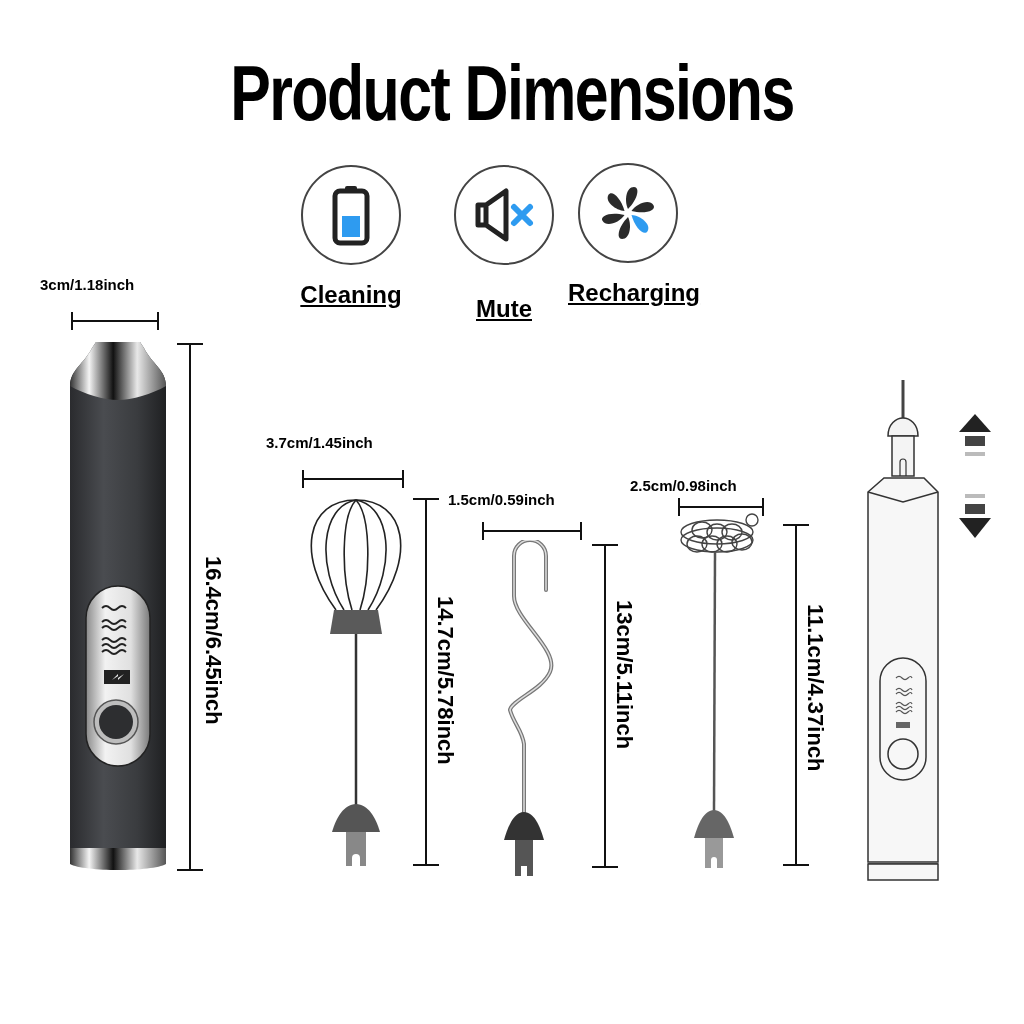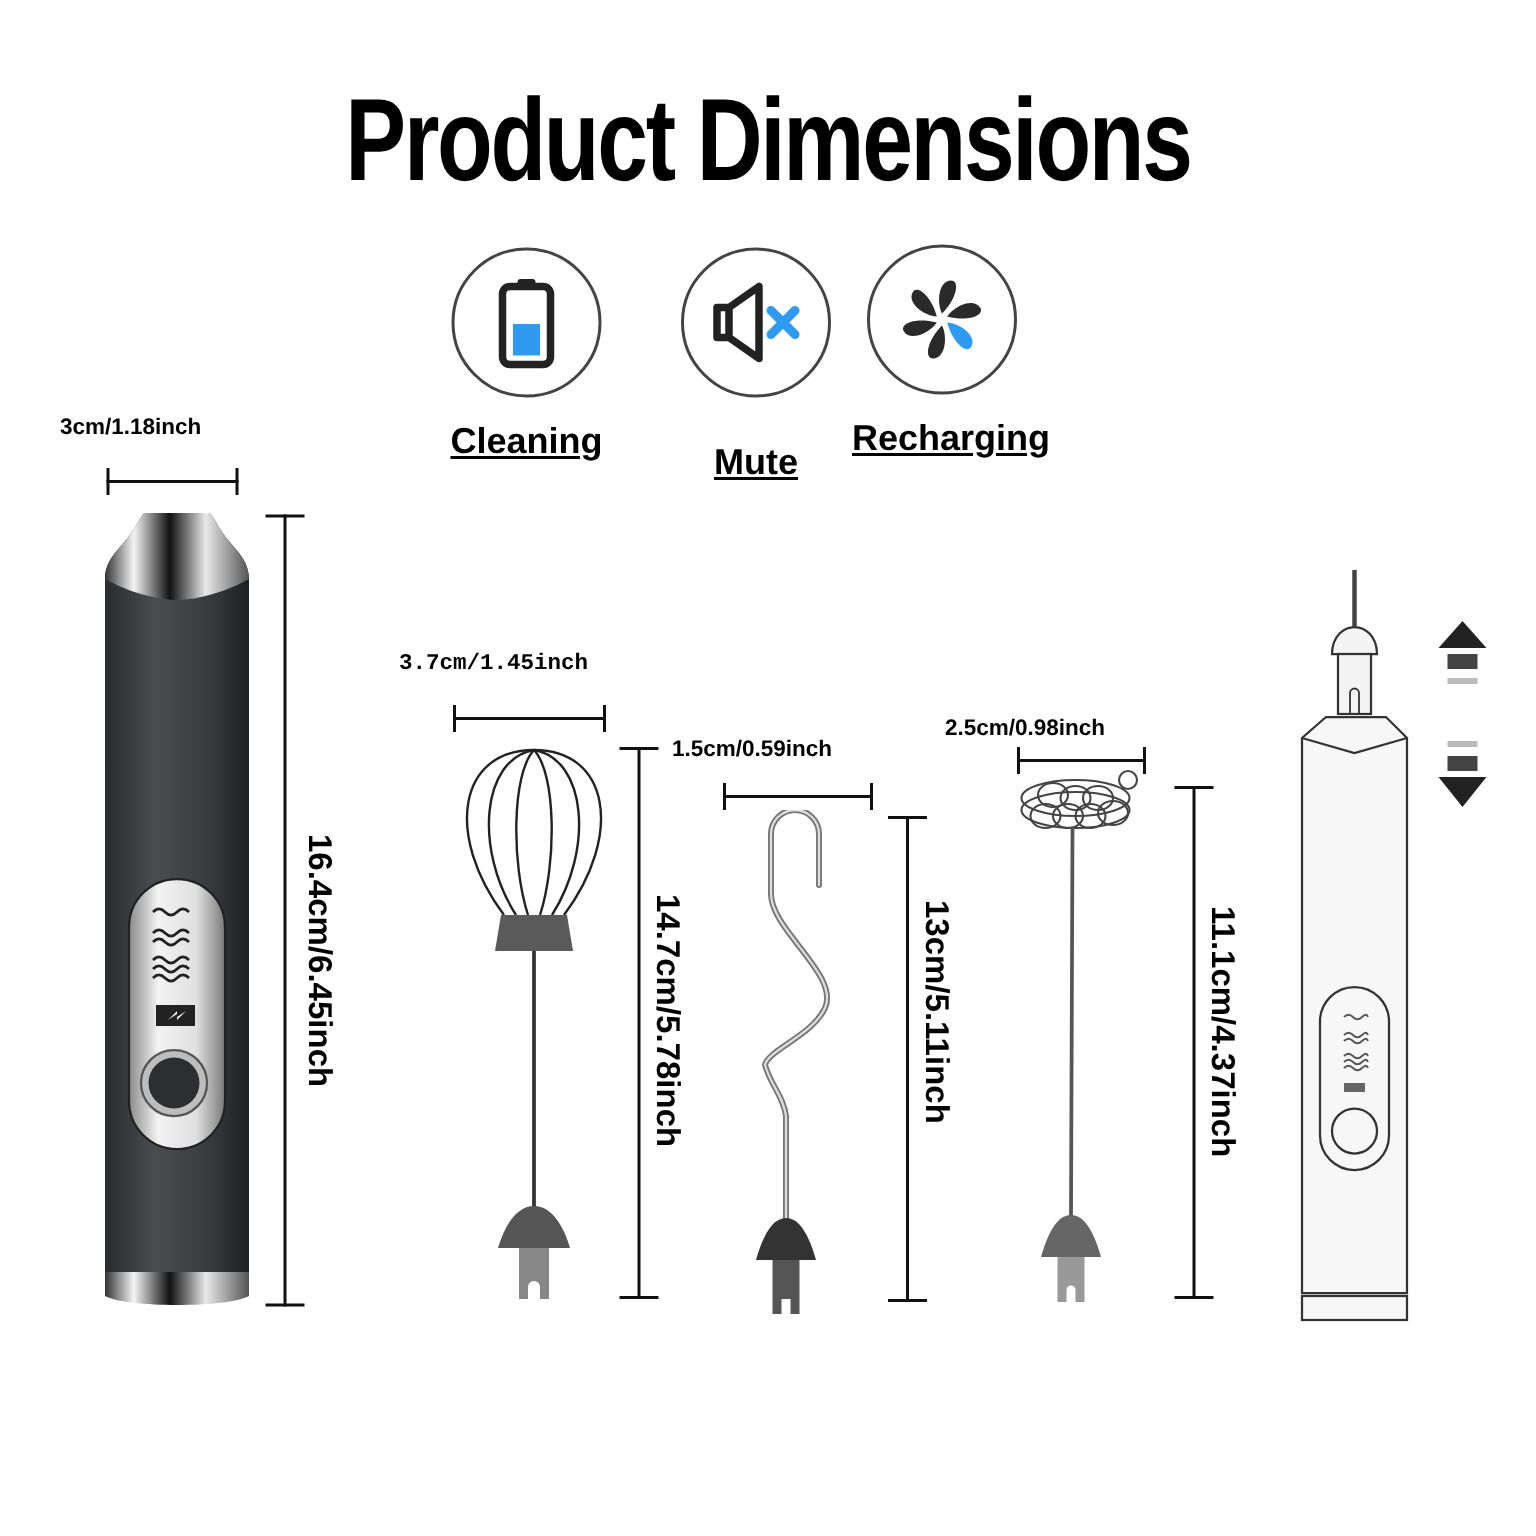--- a/index.html
+++ b/index.html
@@ -104,21 +104,21 @@
   </g>
   <rect x="42" y="330" width="26" height="14" fill="#222"></rect>
   <path d="M50 340 l6 -6 v4 l6 -4 l-6 6 v-4 z" fill="#eee"></path>
   <circle cx="54" cy="382" r="22" fill="#bdbdbd" stroke="#555" stroke-width="1.5"></circle>
   <circle cx="54" cy="382" r="17" fill="#2d2e30"></circle>
 </svg>
 
 <div class="abs vbar" style="left:189px; top:343px; height:528px;"></div>
 <div class="abs vdim" style="left:226px; top:556px;">16.4cm/6.45inch</div>
 
-<div class="abs dim" style="left:266px; top:434px;font-family:Liberation Mono, monospace;">3.7cm/1.45inch</div>
+<div class="abs dim" style="left:266px; top:434px;">3.7cm/1.45inch</div>
 <div class="abs hbar" style="left:302px; top:478px; width:102px;"></div>
 <svg class="abs" style="left:296px; top:496px;" width="120" height="380" viewBox="0 0 120 380">
   <g fill="none" stroke="#222" stroke-width="1.6">
     <path d="M60 4 C10 4 0 60 40 114"></path>
       <path d="M60 4 C110 4 120 60 80 114"></path>
     <path d="M60 4 C25 10 20 70 48 114"></path>
       <path d="M60 4 C95 10 100 70 72 114"></path>
     <path d="M60 4 C45 20 45 80 56 114"></path>
       <path d="M60 4 C75 20 75 80 64 114"></path>
   </g>

